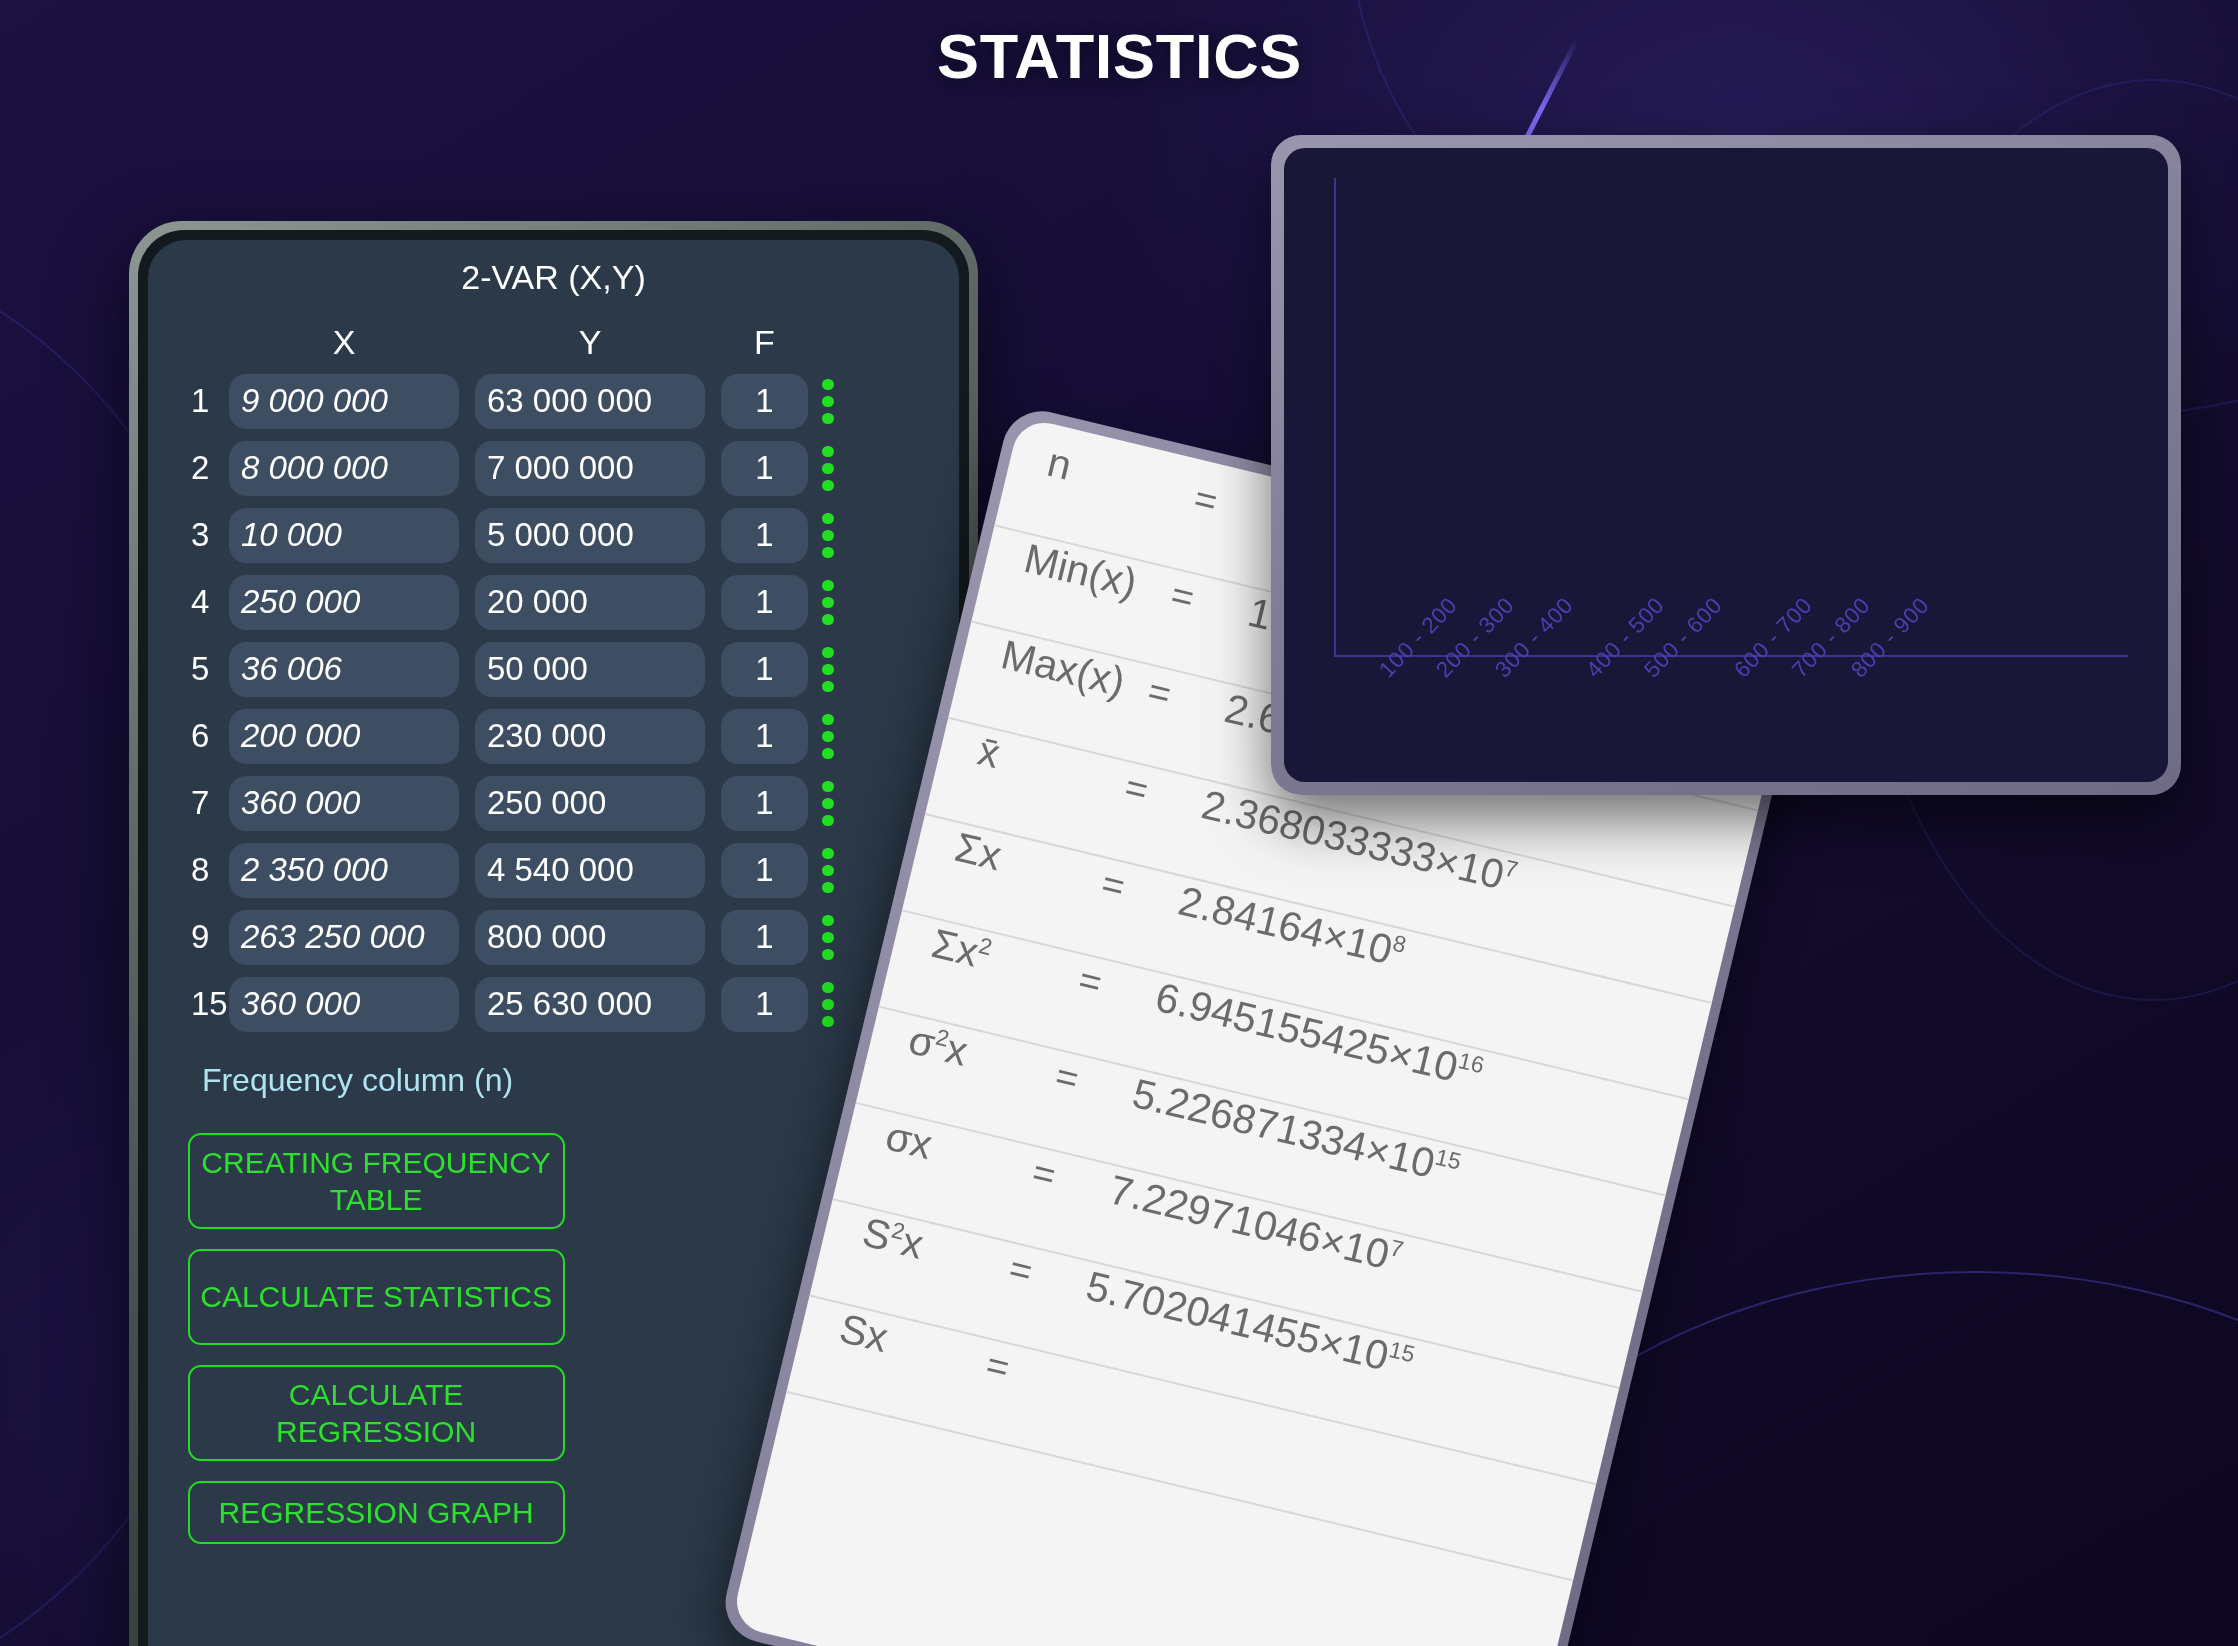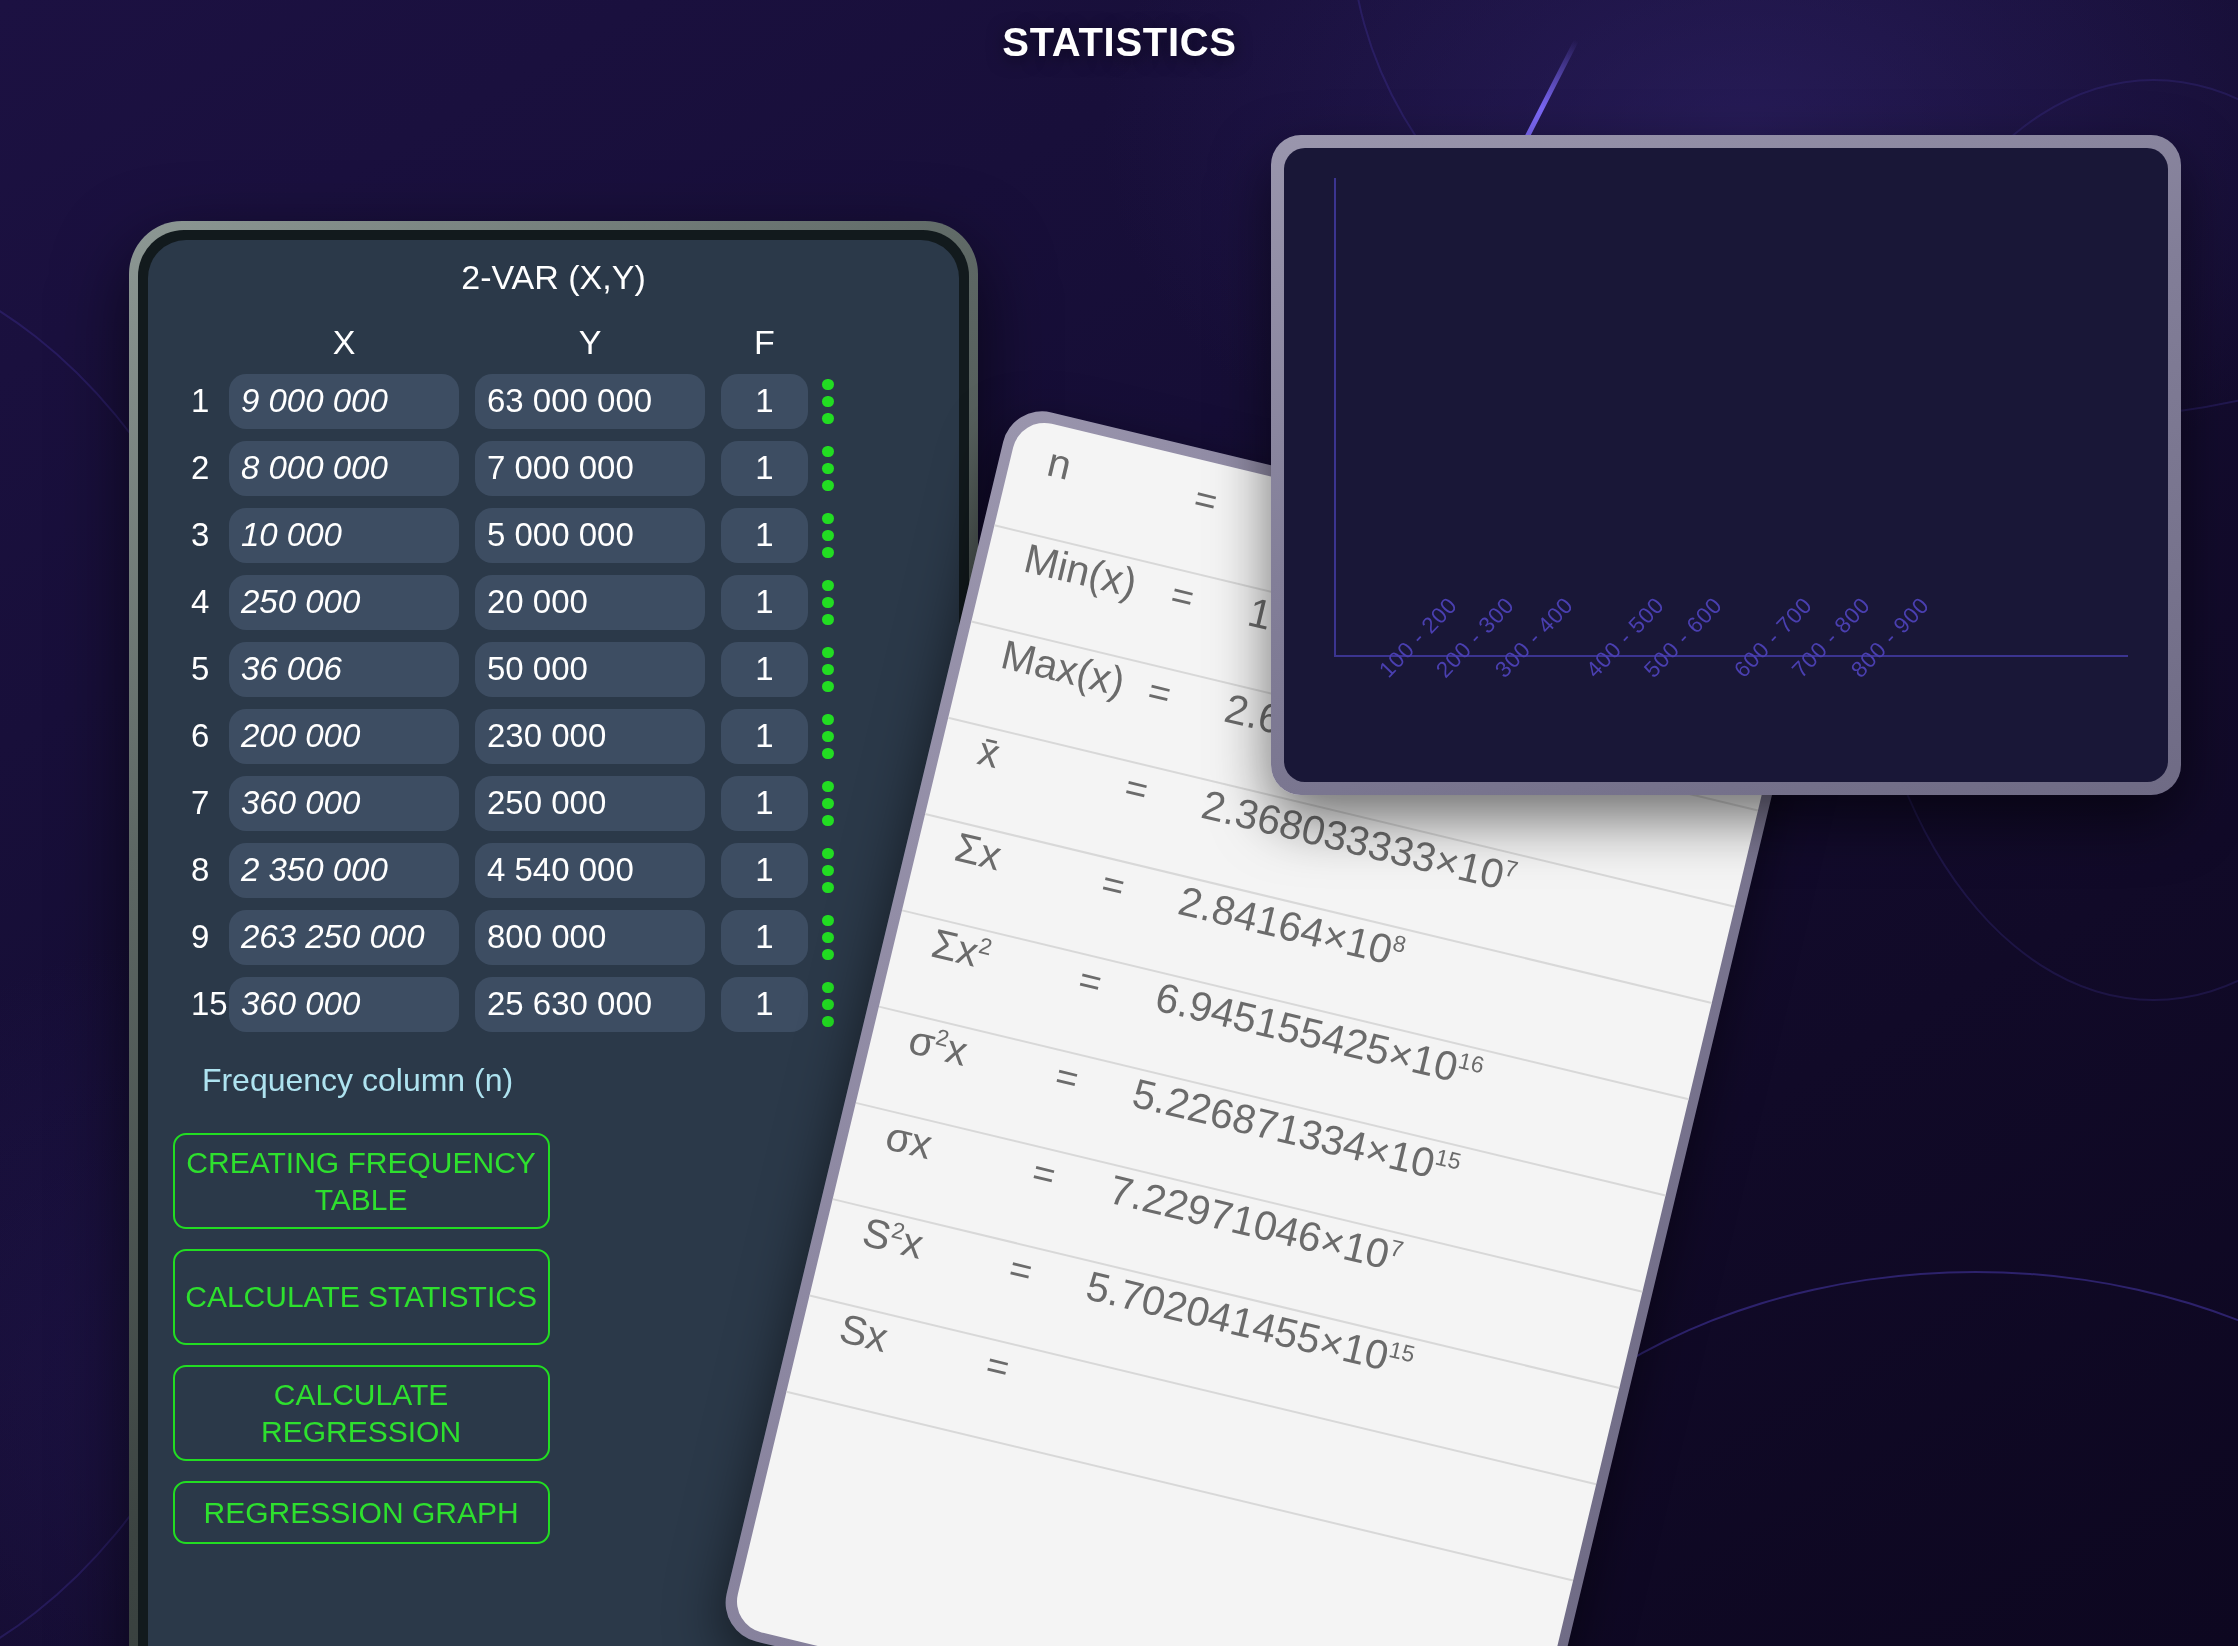--- a/index.html
+++ b/index.html
@@ -39,21 +39,21 @@
     transform-origin: top center;
     border-radius: 2.6px;
   }
 
   
   .page-title {
     position: absolute;
     left: 0; right: 0; top: 20px;
     text-align: center;
     color: #ffffff;
-    font-size: 40px;
+    font-size: 63px;
     font-weight: 700;
     letter-spacing: 0.7px;
     text-shadow: 0 2.6px 17px rgba(0,0,0,0.55);
   }
 
   
   .phone-left {
     position: absolute;
     left: 129px; top: 221px;
     width: 849px; height: 1528px;
@@ -174,20 +174,21 @@
     border-radius: 13px;
     color: #2ee02e;
     font-size: 30px;
     display: flex;
     align-items: center;
     justify-content: center;
     text-align: center;
     line-height: 1.25;
     padding: 6.6px 10.5px;
     background: transparent;
+    margin-left: 15px;
   }
   .gbtn.short { min-height: 63px; }
 
   
   .chart-card {
     position: absolute;
     left: 1271px; top: 135px;
     width: 910px; height: 660px;
     border-radius: 30px;
     background: linear-gradient(160deg, #9a96ad 0%, #827e98 45%, #6f6b85 100%);

